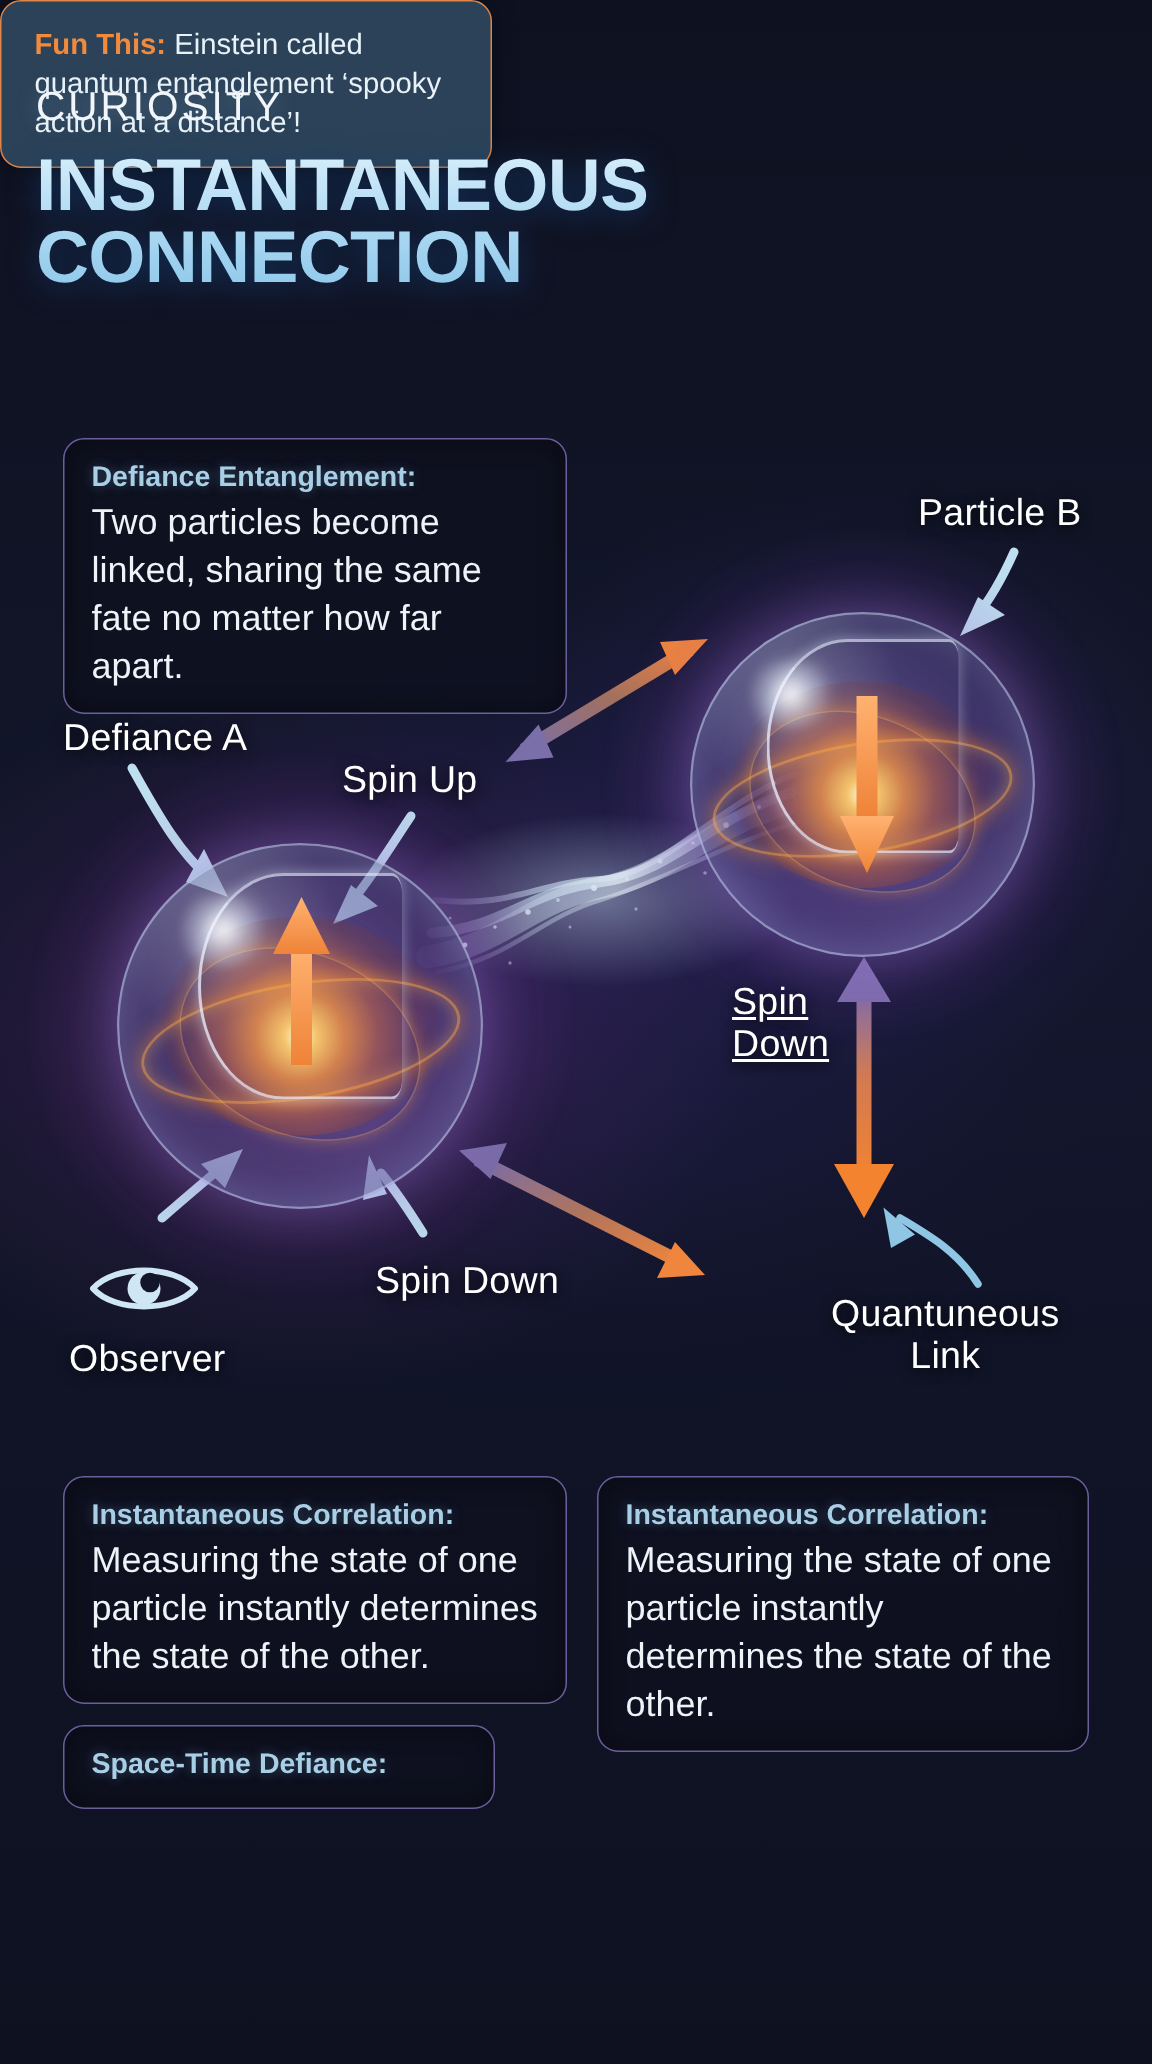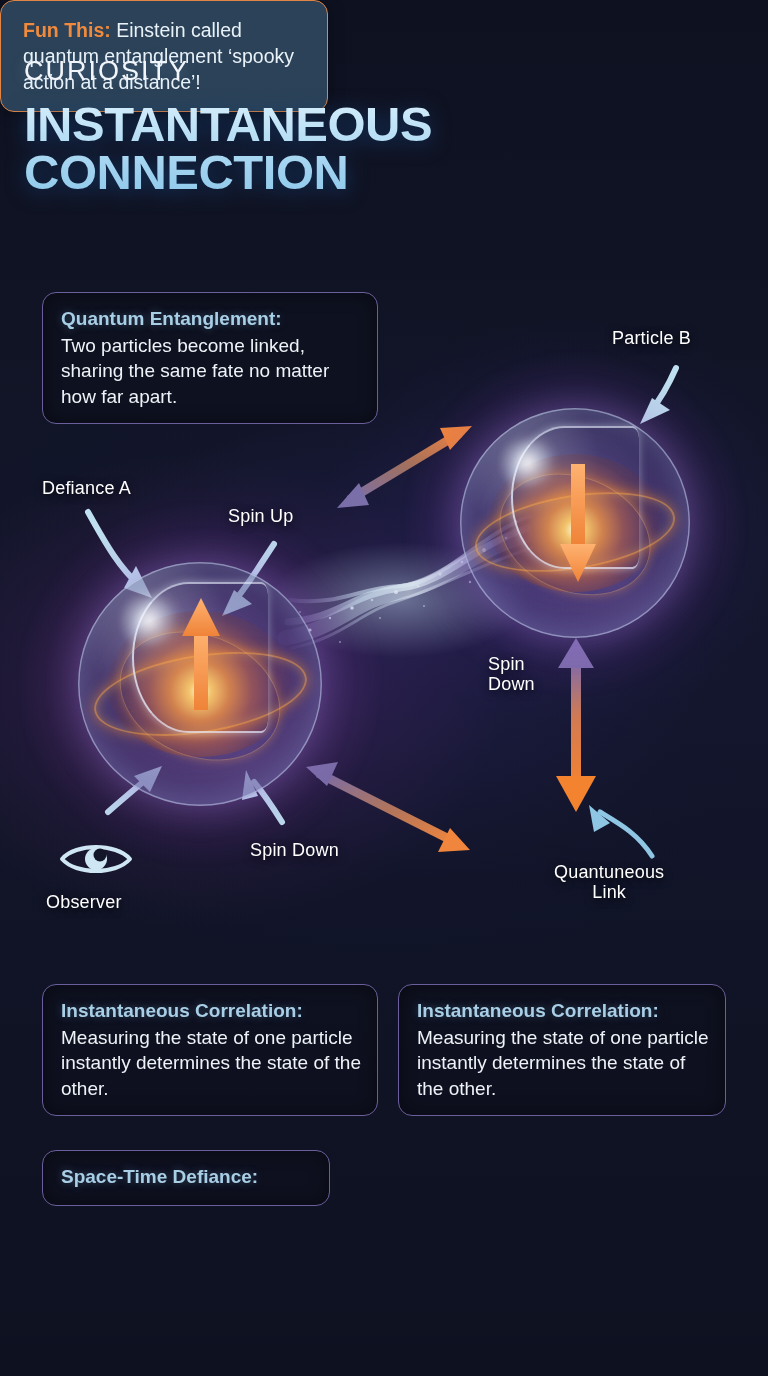--- a/index.html
+++ b/index.html
@@ -52,21 +52,21 @@
     box-shadow:0 0 18px rgba(0,0,0,0.45) inset;
   }
   .card .hd {
     display:block;
     font-size:19px; font-weight:700; color:#a9cfe6;
     line-height:1.30; margin-bottom:1px;
     text-shadow:0 0 8px rgba(120,180,220,0.35);
   }
   .card .bd {
     display:block;
-    font-size:19px; color:#eef3f8; line-height:1.34;
+    font-size:24px; color:#eef3f8; line-height:1.34;
     font-weight:400;
   }
 
   #card-intro { left:42px; top:292px; width:336px; }
   #card-corr-left  { left:42px;  top:984px; width:336px; }
   #card-corr-right { left:398px; top:984px; width:328px; }
   #card-spacetime  { left:42px;  top:1150px; width:288px; }
 
   #card-funfact {
     left:398px; top:1168px; width:328px;
@@ -145,29 +145,29 @@
     box-shadow:inset 0 0 0 1.5px rgba(215,228,255,0.45);
   }
 
   
   .spinArrow { position:absolute; }
   #spinA { left:182px; top:298px; width:38px; height:112px; }
   #spinB { left:560px; top:164px; width:36px; height:118px; }
 
   
   .dlabel {
-    position:absolute; color:#ffffff; font-size:18px; font-weight:400;
+    position:absolute; color:#ffffff; font-size:25px; font-weight:400;
     line-height:1.12; letter-spacing:0.2px;
     text-shadow:0 2px 9px rgba(0,0,0,0.85);
     white-space:pre-line;
   }
   #lbl-particle-a { left:42px;  top:178px; }
   #lbl-spin-up    { left:228px; top:206px; }
   #lbl-particle-b { left:612px; top:28px;  }
-  #lbl-spin-down-r{ left:488px; top:354px; text-align:left; }
+  #lbl-spin-down-r{ left:488px; top:354px; text-align:left;text-decoration:underline; }
   #lbl-spin-down-b{ left:250px; top:540px; }
   #lbl-qlink      { left:554px; top:562px; text-align:center; }
   #lbl-observer   { left:46px;  top:592px; }
 
   #observer-icon { position:absolute; left:58px; top:538px; width:76px; height:42px; }
 </style>
 </head>
 <body>
 
 <div id="poster">
@@ -348,21 +348,21 @@
     <div class="dlabel" id="lbl-particle-b">Particle B</div>
     <div class="dlabel" id="lbl-spin-down-r">Spin
 Down</div>
     <div class="dlabel" id="lbl-spin-down-b">Spin Down</div>
     <div class="dlabel" id="lbl-qlink">Quantuneous
 Link</div>
     <div class="dlabel" id="lbl-observer">Observer</div>
   </div>
 
   <div class="card" id="card-intro">
-    <span class="hd">Quantum Entanglement:</span>
+    <span class="hd">Defiance Entanglement:</span>
     <span class="bd">Two particles become linked, sharing the same fate no matter how far apart.</span>
   </div>
 
   <div class="card" id="card-corr-left">
     <span class="hd">Instantaneous Correlation:</span>
     <span class="bd">Measuring the state of one particle instantly determines the state of the other.</span>
   </div>
 
   <div class="card" id="card-corr-right">
     <span class="hd">Instantaneous Correlation:</span>

